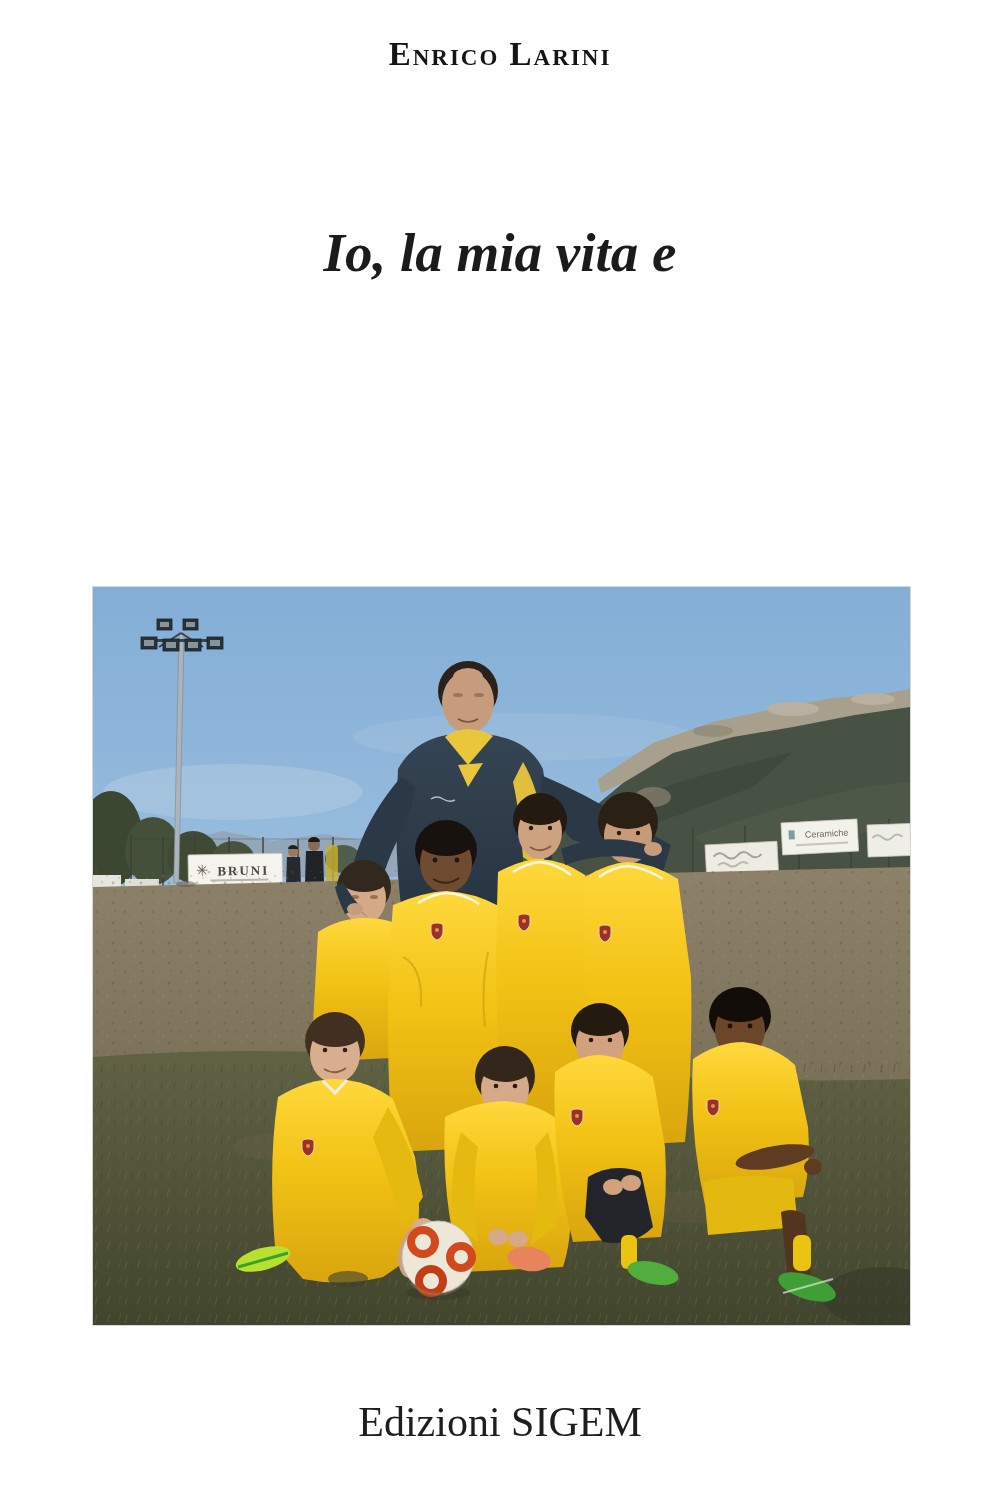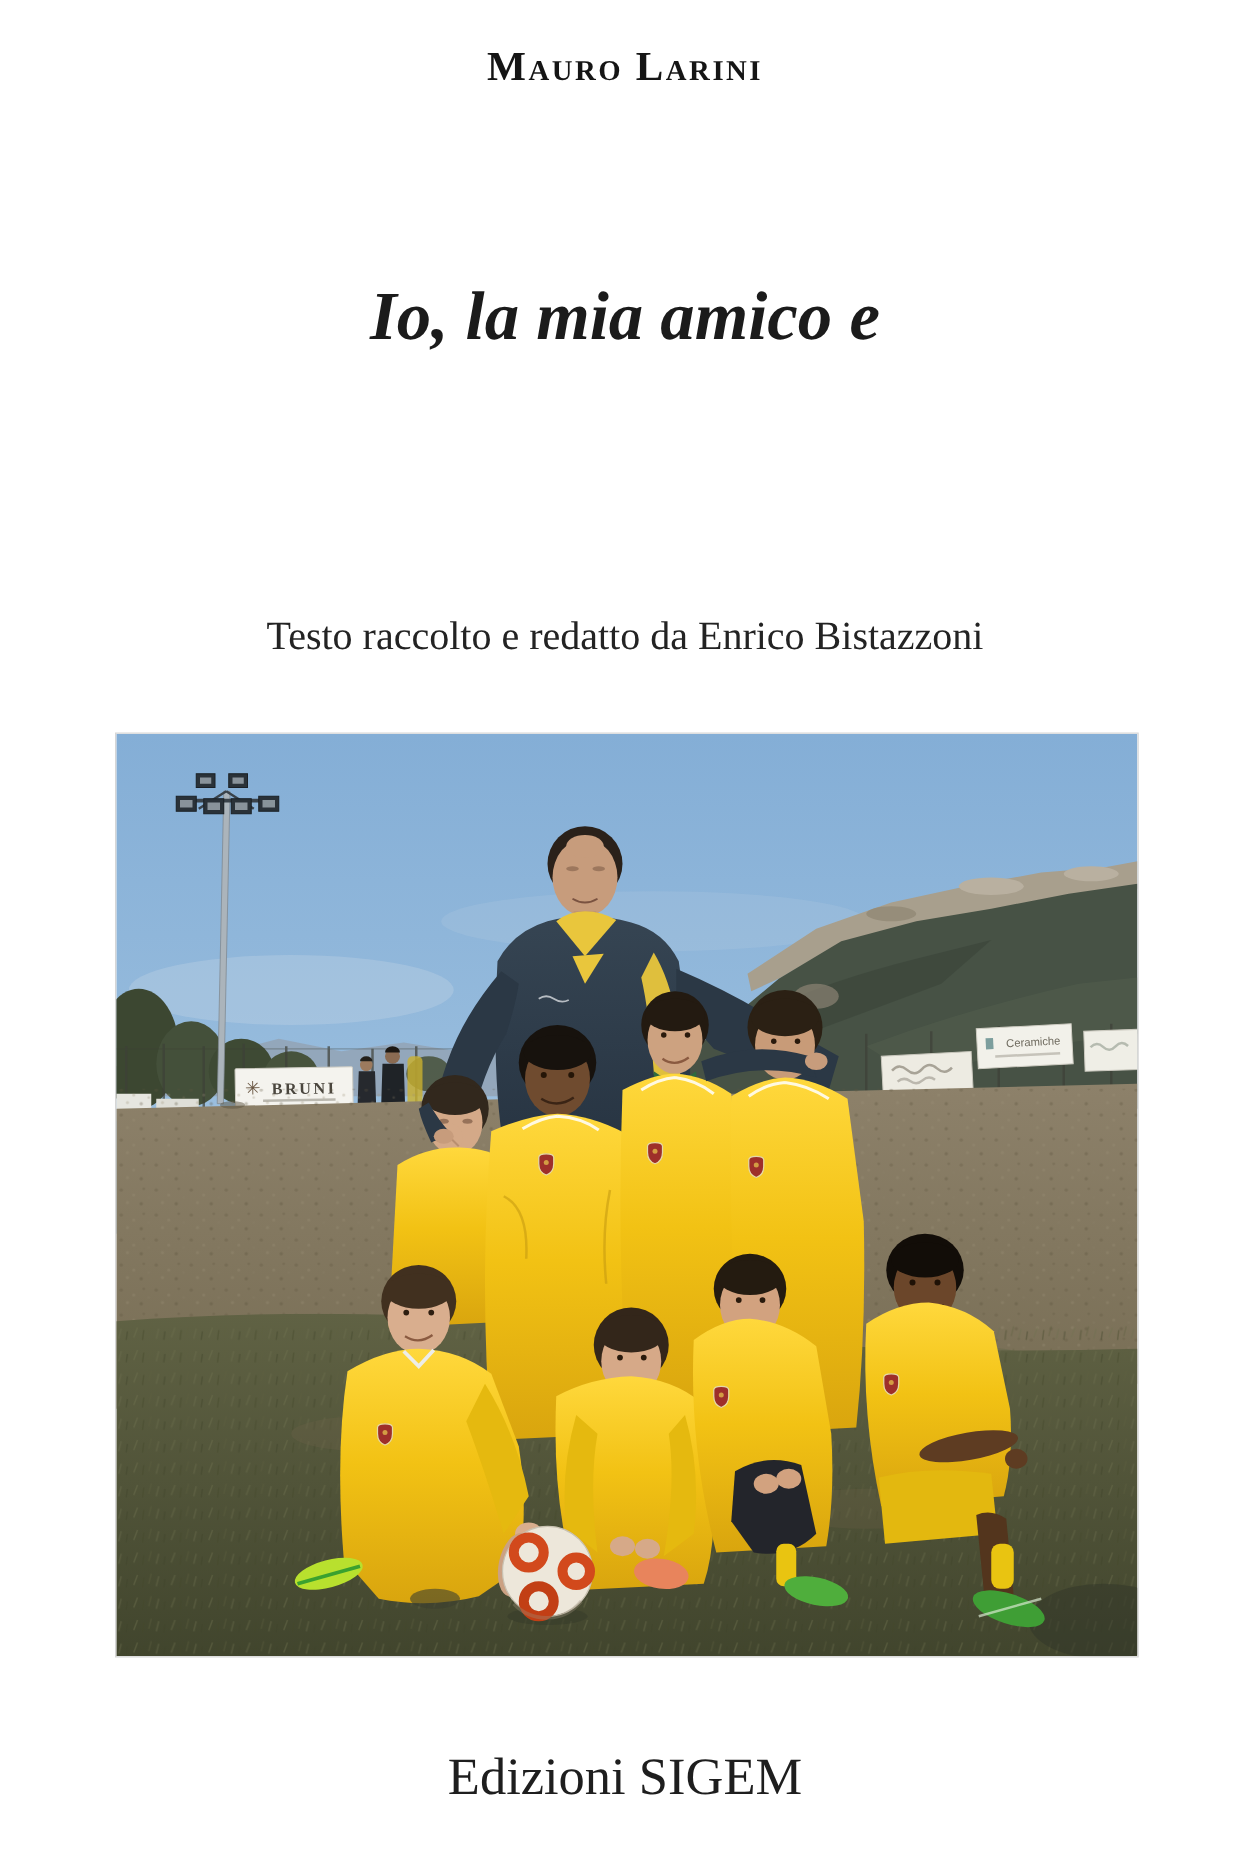--- a/index.html
+++ b/index.html
@@ -16,27 +16,26 @@
          outline:1px solid #d6d6d6;}
   .photo svg{display:block;width:817px;height:738px;}
   .publisher{position:absolute;top:1402px;left:0;width:1000px;text-align:center;
              font-size:42px;line-height:40px;color:#1e1e1e;}
 </style>
 </head>
 <body>
 
 <div class="page">
 
-  <div class="author">Mauro Larini</div>
+  <div class="author">Enrico Larini</div>
 
   <div class="title">
-    <div>Io, la mia amico e</div>
+    <div>Io, la mia vita e</div>
   </div>
 
-  <div class="subtitle">Testo raccolto e redatto da Enrico Bistazzoni</div>
 
   <figure class="photo">
     <svg viewBox="0 0 817 738" preserveAspectRatio="none">
       <defs>
         <linearGradient id="skyGrad" x1="0" y1="0" x2="0" y2="1">
           <stop offset="0" stop-color="#84AED6"></stop>
             <stop offset="0.7" stop-color="#97BCDD"></stop>
             <stop offset="1" stop-color="#AECBE4"></stop>
         </linearGradient>
         <linearGradient id="jerseyGrad" x1="0" y1="0" x2="0" y2="1">

